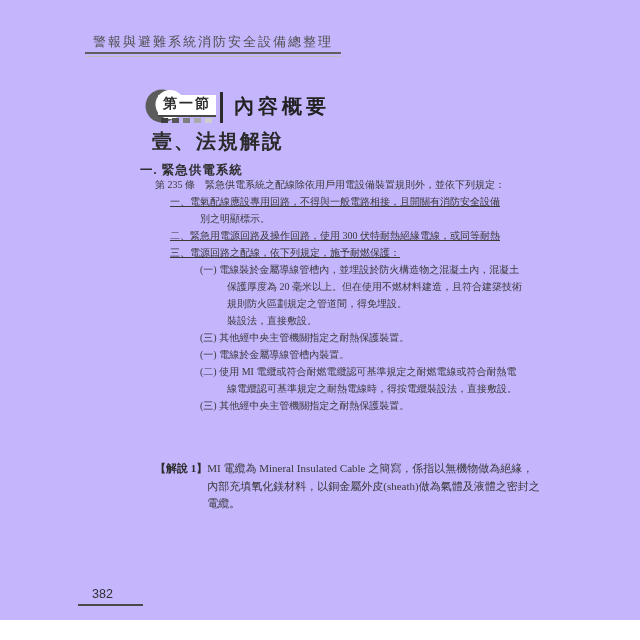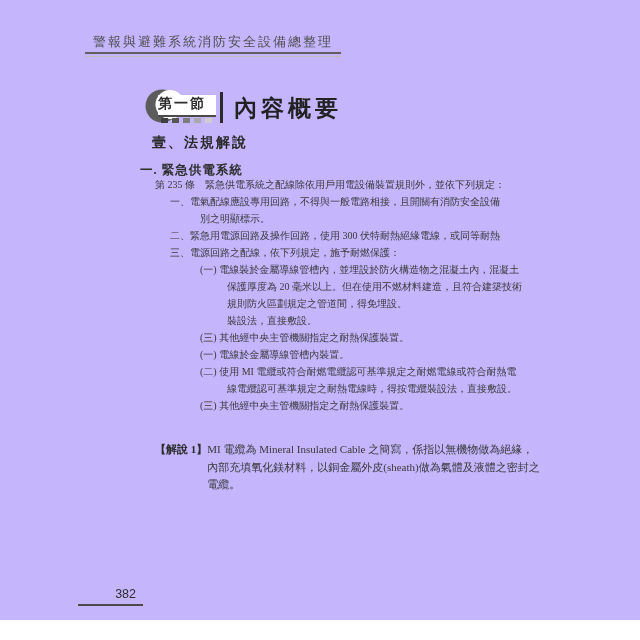--- a/index.html
+++ b/index.html
@@ -15,65 +15,65 @@
     position:absolute;top:33px;left:85px;width:256px;
     text-align:center;font-size:13px;letter-spacing:2px;color:#4f4f4f;
   }
   .head-rule-dark{position:absolute;top:52px;left:85px;width:256px;height:0;border-top:2px solid #5f5f5f;}
   .head-rule-light{position:absolute;top:56px;left:85px;width:256px;height:0;border-top:1px solid #bdbdbd;}
 
   
   .crescent{position:absolute;left:145px;top:87px;width:36px;height:38px;}
   .badge-label{
     position:absolute;left:158px;top:95px;width:58px;background:#fff;
-    font-size:14px;font-weight:bold;color:#2e2e2e;
+    text-align:center;font-size:14px;font-weight:bold;color:#2e2e2e;
     letter-spacing:2px;padding-bottom:2px;border-bottom:2px solid #4a4a4a;
   }
   .badge-squares{position:absolute;left:161px;top:118px;display:flex;gap:4px;}
   .badge-squares span{width:7px;height:5px;display:block;}
   .sq1{background:#3f3f3f;} .sq2{background:#565656;} .sq3{background:#7d7d7d;}
   .sq4{background:#a9a9a9;} .sq5{background:#cecece;}
   .section-bar{position:absolute;left:220px;top:92px;width:3px;height:31px;background:#2b2b2b;}
   .section-title{
     position:absolute;left:234px;top:93px;
-    font-size:23px;font-weight:bold;color:#222;letter-spacing:4px;
+    font-size:20px;font-weight:bold;color:#222;letter-spacing:4px;
   }
 
   
   .part-heading{
-    position:absolute;left:152px;top:134px;
-    font-size:14px;font-weight:bold;color:#2a2a2a;letter-spacing:2px;
+    position:absolute;left:152px;top:128px;
+    font-size:20px;font-weight:bold;color:#2a2a2a;letter-spacing:2px;
   }
   .topic-heading{
     position:absolute;left:140px;top:162px;
     font-size:12.5px;font-weight:bold;color:#2f2f2f;letter-spacing:1px;
   }
 
   
   .article{
     position:absolute;left:155px;top:176px;width:398px;
     font-size:10px;line-height:17px;color:#3a3a3a;
   }
   .article .i0{padding-left:0;}
-  .article .i1{padding-left:15px;}
+  .article .i1{padding-left:15px;text-decoration:underline;}
   .article .i2{padding-left:45px;}
   .article .i3{padding-left:72px;}
 
   
   .note{
-    position:absolute;left:155px;top:441px;width:400px;
+    position:absolute;left:155px;top:460px;width:400px;
     font-size:11px;line-height:17.5px;color:#3a3a3a;display:flex;
   }
   .note-label{font-weight:bold;white-space:nowrap;flex:0 0 auto;color:#2d2d2d;}
   .note-lines{flex:1 1 auto;}
 
   
   .page-number{
-    position:absolute;left:78px;top:587px;width:58px;
-    text-align:right;font-size:12.5px;color:#2f2f2f;
+    position:absolute;left:92px;top:587px;width:58px;
+    font-size:12.5px;color:#2f2f2f;
     font-family:"Liberation Sans","DejaVu Sans",sans-serif;
   }
   .footer-rule{position:absolute;left:78px;top:604px;width:65px;height:0;border-top:2px solid #4a4a4a;}
 </style>
 </head>
 <body>
 
 <div class="page">
 
   <div class="running-head">警報與避難系統消防安全設備總整理</div>

